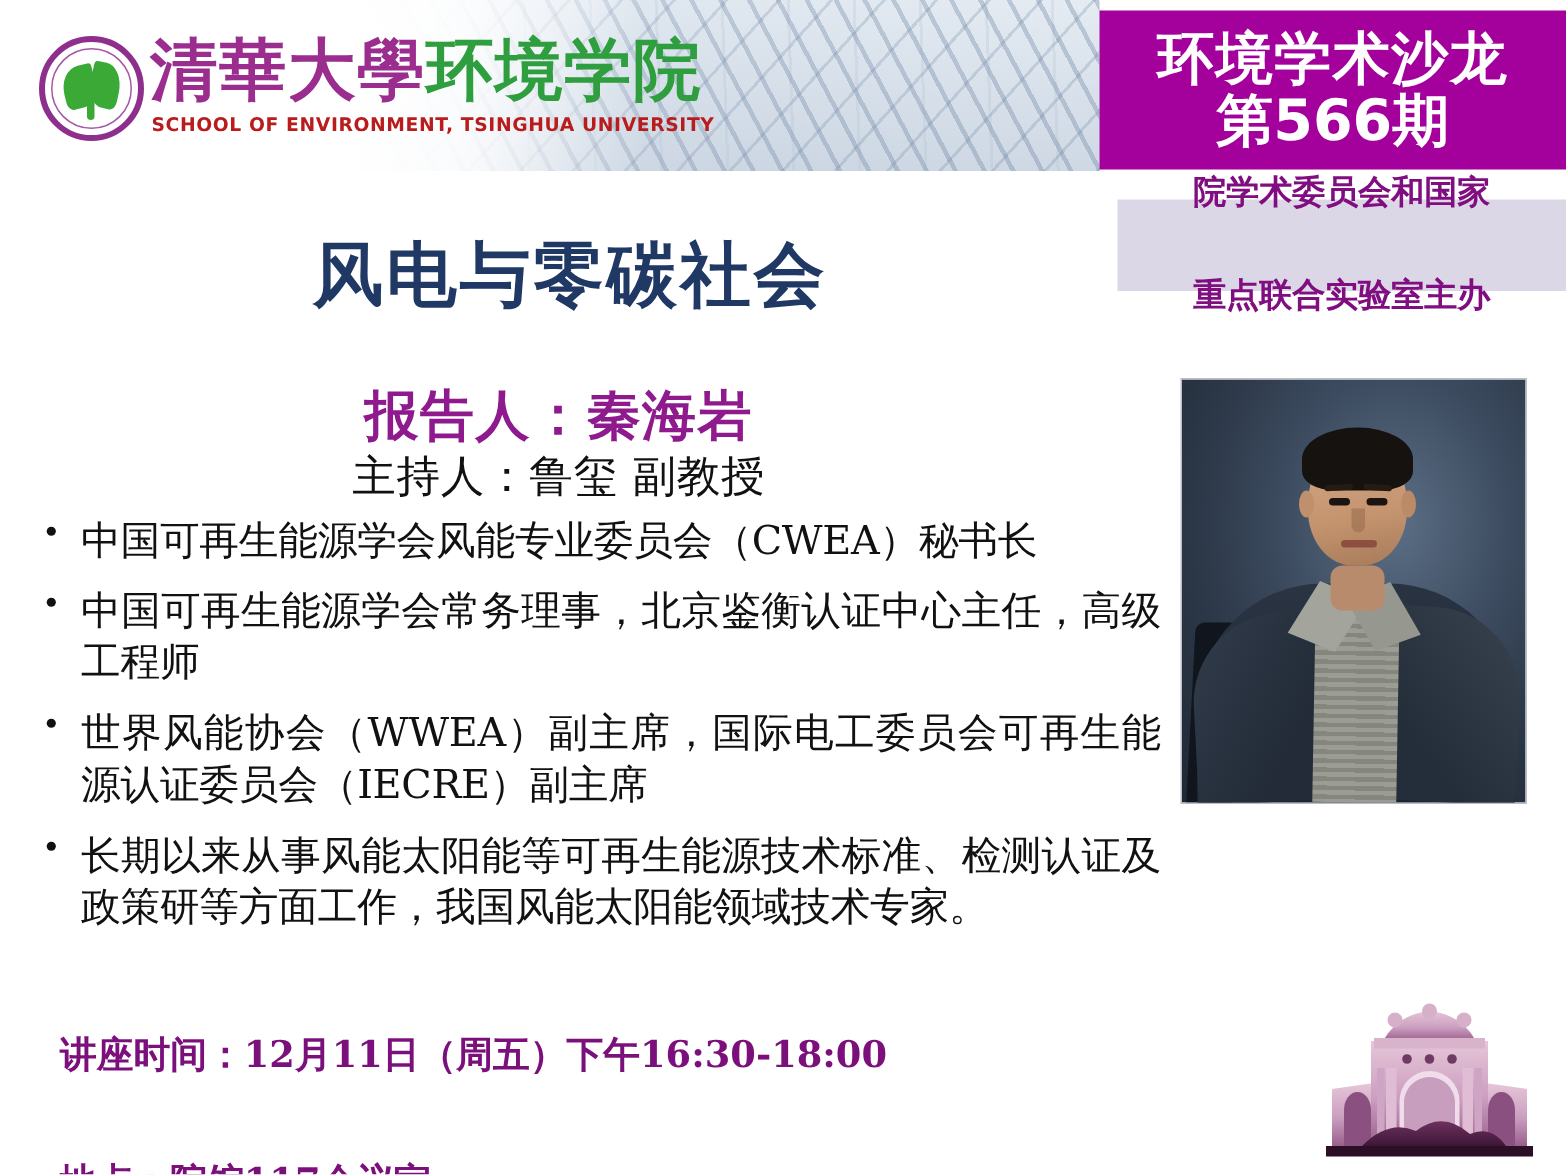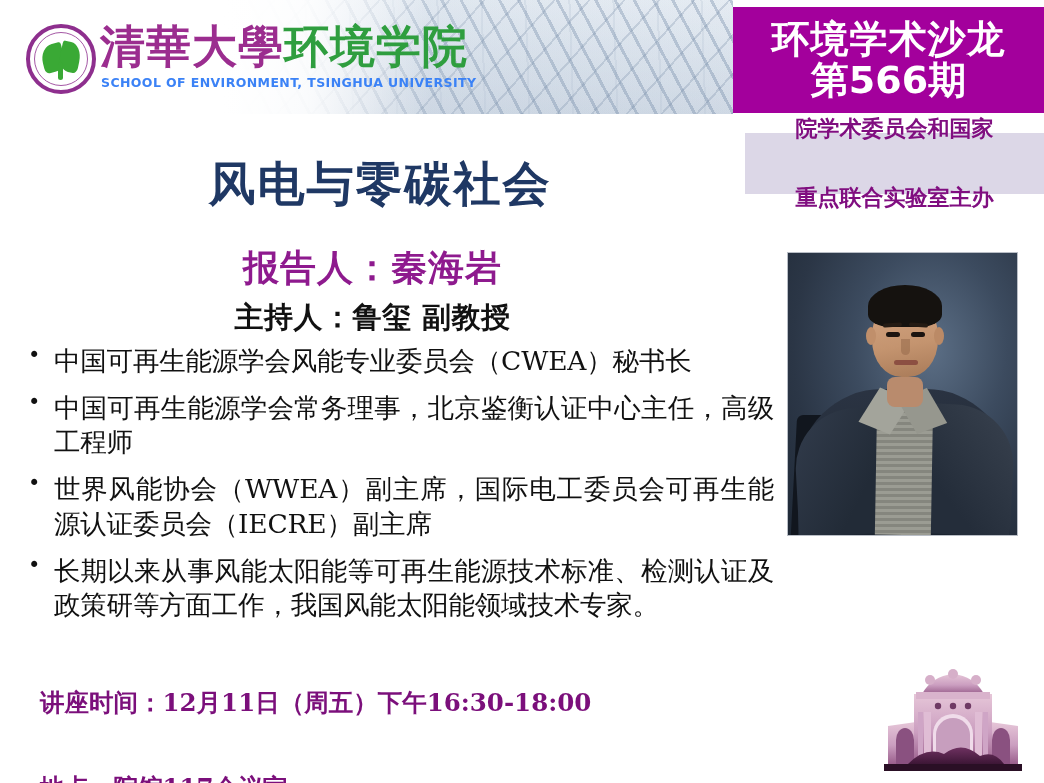--- a/index.html
+++ b/index.html
@@ -115,21 +115,21 @@
     font-family: "DejaVu Sans", "Liberation Sans", sans-serif;
   }
   .logo-cn .part-a { color: #9b2d8f; }
   .logo-cn .part-b { color: #2f9e3f; }
   .logo-en {
     position: absolute;
     left: 101px;
     top: 75px;
     font-size: 12.5px;
     font-weight: bold;
-    color: #3b82f6;
+    color: #b91c1c;
     letter-spacing: 0.4px;
     white-space: nowrap;
     text-align: center;
   }
 
   
   .banner {
     position: absolute;
     left: 733px;
     top: 7px;
@@ -193,37 +193,37 @@
     font-weight: bold;
     color: #1f3864;
     letter-spacing: 2px;
     line-height: 1.1;
   }
 
   
   .speaker {
     position: absolute;
     left: 0;
-    top: 247px;
+    top: 257px;
     width: 745px;
     text-align: center;
     font-size: 36px;
     font-weight: bold;
     color: #8e1a8e;
     letter-spacing: 1px;
     line-height: 1.15;
   }
   .host {
     position: absolute;
     left: 0;
     top: 301px;
     width: 745px;
     text-align: center;
     font-size: 29px;
-    font-weight: bold;
+    font-weight: normal;
     color: #111111;
     letter-spacing: 0.5px;
     line-height: 1.15;
   }
 
   
   .bio-list {
     position: absolute;
     left: 14px;
     top: 344px;

